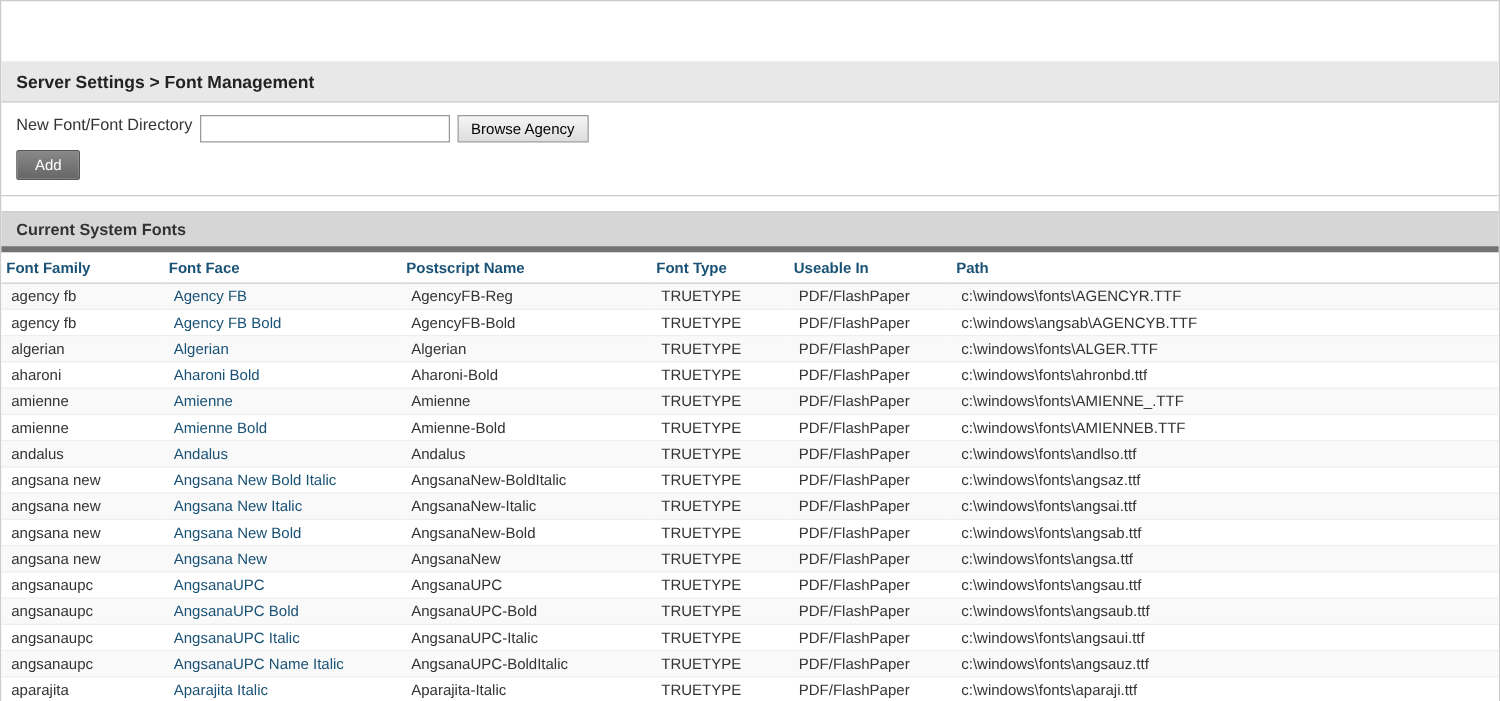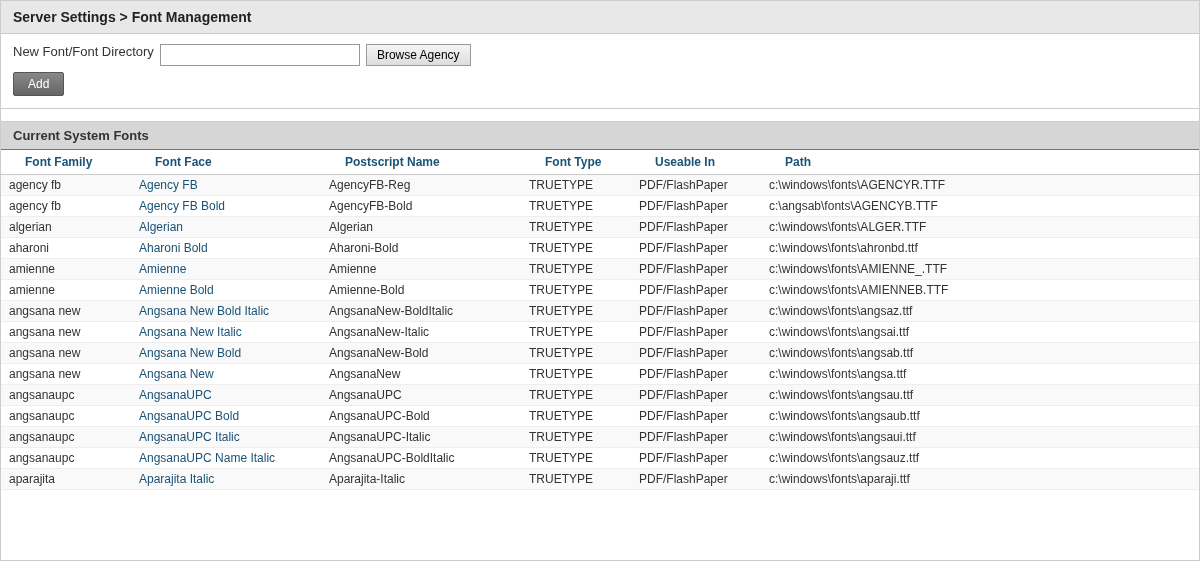--- a/index.html
+++ b/index.html
@@ -12,20 +12,21 @@
     .page-wrapper {
       width: 1200px;
       min-height: 561px;
       border: 1px solid #ccc;
       overflow: hidden;
     }
     .page-title-bar {
       background: #e8e8e8;
       border-bottom: 1px solid #ccc;
       padding: 8px 12px;
+      margin-top: 48px;
     }
     .page-title-bar h1 {
       font-size: 14px;
       font-weight: bold;
       color: #222;
     }
     .section-register {
       padding: 10px 12px 12px 12px;
       border-bottom: 1px solid #ccc;
     }
@@ -71,34 +72,34 @@
       border-radius: 2px;
     }
     .section-fonts {
       padding: 0 0 0 0;
     }
     .section-fonts-header {
       background: #d6d6d6;
       padding: 6px 12px;
       font-weight: bold;
       font-size: 13px;
-      border-bottom: 1px solid #737373;
+      border-bottom: 5px solid #737373;
       border-top: 1px solid #ccc;
     }
     .fonts-table {
       width: 100%;
       border-collapse: collapse;
       font-size: 12px;
     }
     .fonts-table thead tr {
       background: #fff;
     }
     .fonts-table thead th {
       text-align: left;
-      padding: 5px 24px;
+      padding: 5px 4px;
       font-weight: bold;
       color: #1a5276;
       border-bottom: 1px solid #ccc;
       font-size: 12px;
     }
     .fonts-table tbody tr:nth-child(odd) {
       background: #f9f9f9;
     }
     .fonts-table tbody tr:nth-child(even) {
       background: #ffffff;
@@ -163,21 +164,21 @@
             <td>TRUETYPE</td>
             <td>PDF/FlashPaper</td>
             <td>c:\windows\fonts\AGENCYR.TTF</td>
           </tr>
           <tr>
             <td>agency fb</td>
             <td><a href="#" class="font-face-link">Agency FB Bold</a></td>
             <td>AgencyFB-Bold</td>
             <td>TRUETYPE</td>
             <td>PDF/FlashPaper</td>
-            <td>c:\angsab\fonts\AGENCYB.TTF</td>
+            <td>c:\windows\angsab\AGENCYB.TTF</td>
           </tr>
           <tr>
             <td>algerian</td>
             <td><a href="#" class="font-face-link">Algerian</a></td>
             <td>Algerian</td>
             <td>TRUETYPE</td>
             <td>PDF/FlashPaper</td>
             <td>c:\windows\fonts\ALGER.TTF</td>
           </tr>
           <tr>
@@ -196,20 +197,28 @@
             <td>PDF/FlashPaper</td>
             <td>c:\windows\fonts\AMIENNE_.TTF</td>
           </tr>
           <tr>
             <td>amienne</td>
             <td><a href="#" class="font-face-link">Amienne Bold</a></td>
             <td>Amienne-Bold</td>
             <td>TRUETYPE</td>
             <td>PDF/FlashPaper</td>
             <td>c:\windows\fonts\AMIENNEB.TTF</td>
+          </tr>
+          <tr>
+            <td>andalus</td>
+            <td><a href="#" class="font-face-link">Andalus</a></td>
+            <td>Andalus</td>
+            <td>TRUETYPE</td>
+            <td>PDF/FlashPaper</td>
+            <td>c:\windows\fonts\andlso.ttf</td>
           </tr>
           <tr>
             <td>angsana new</td>
             <td><a href="#" class="font-face-link">Angsana New Bold Italic</a></td>
             <td>AngsanaNew-BoldItalic</td>
             <td>TRUETYPE</td>
             <td>PDF/FlashPaper</td>
             <td>c:\windows\fonts\angsaz.ttf</td>
           </tr>
           <tr>

